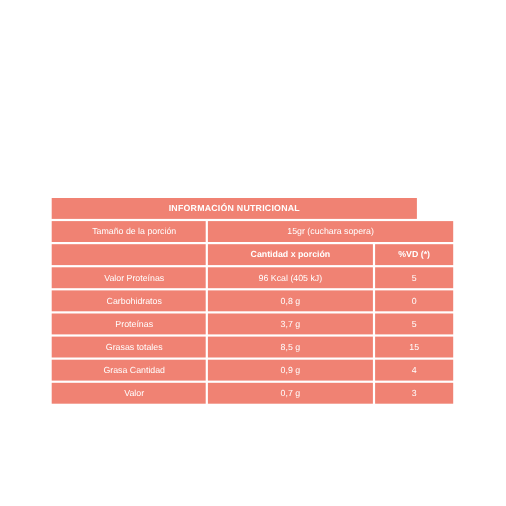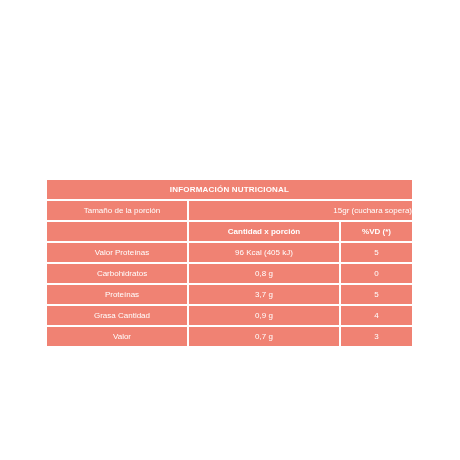--- a/index.html
+++ b/index.html
@@ -63,25 +63,25 @@
   }
   .col-vd {
     width: 71px;
     margin-left: 2px;
     text-align: center;
   }
   
   .col-merged {
     width: 223px;
     margin-left: 2px;
-    text-align: right;
+    text-align: center;
   }
   
   .col-title {
-    width: 365px;
+    width: 332px;
     text-align: center;
     font-weight: bold;
     letter-spacing: 0.2px;
   }
 
   .bold {
     font-weight: bold;
   }
 
   .empty-cell {
@@ -121,20 +121,25 @@
       <div class="cell col-amount">0,8 g</div>
       <div class="cell col-vd">0</div>
     </div>
 
     <div class="nt-row">
       <div class="cell col-name">Proteínas</div>
       <div class="cell col-amount">3,7 g</div>
       <div class="cell col-vd">5</div>
     </div>
 
+    <div class="nt-row">
+      <div class="cell col-name">Grasas totales</div>
+      <div class="cell col-amount">8,5 g</div>
+      <div class="cell col-vd">15</div>
+    </div>
 
     <div class="nt-row">
       <div class="cell col-name">Grasa Cantidad</div>
       <div class="cell col-amount">0,9 g</div>
       <div class="cell col-vd">4</div>
     </div>
 
     <div class="nt-row">
       <div class="cell col-name">Valor</div>
       <div class="cell col-amount">0,7 g</div>

